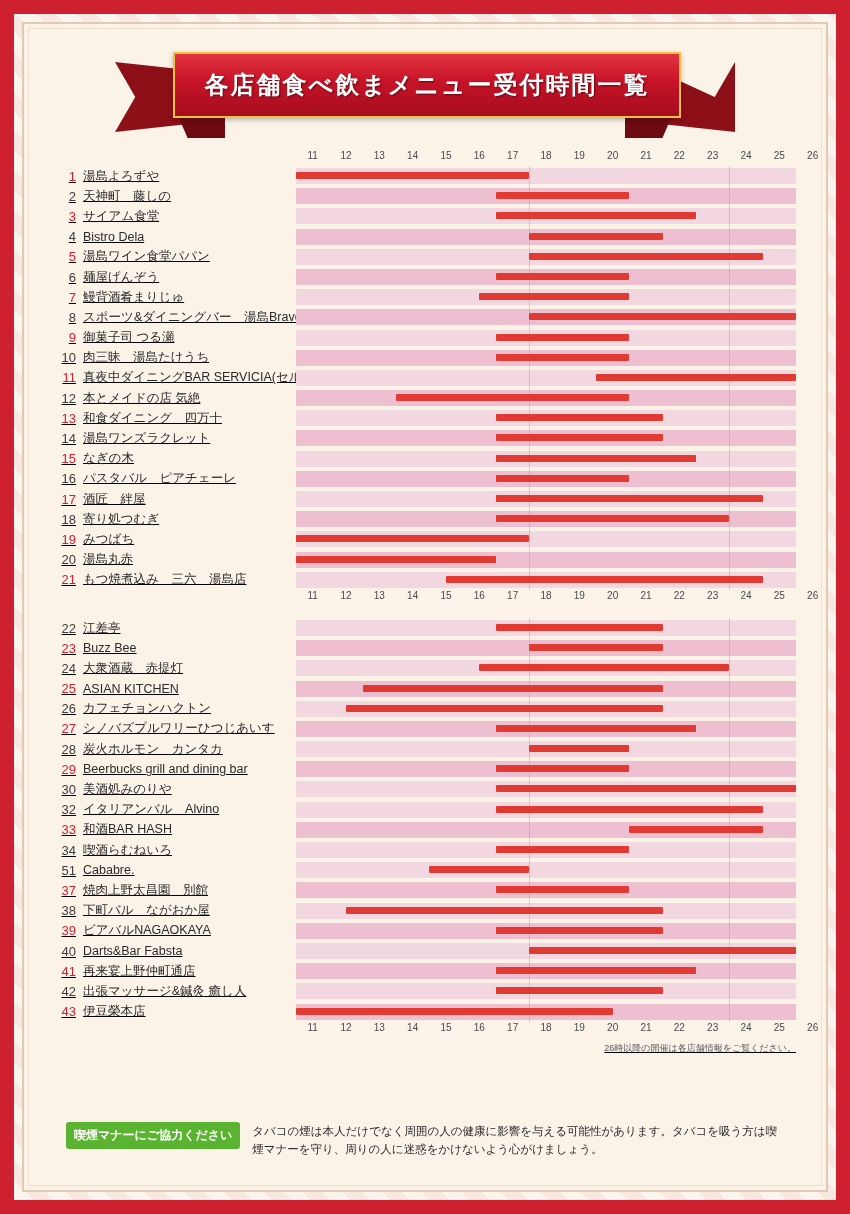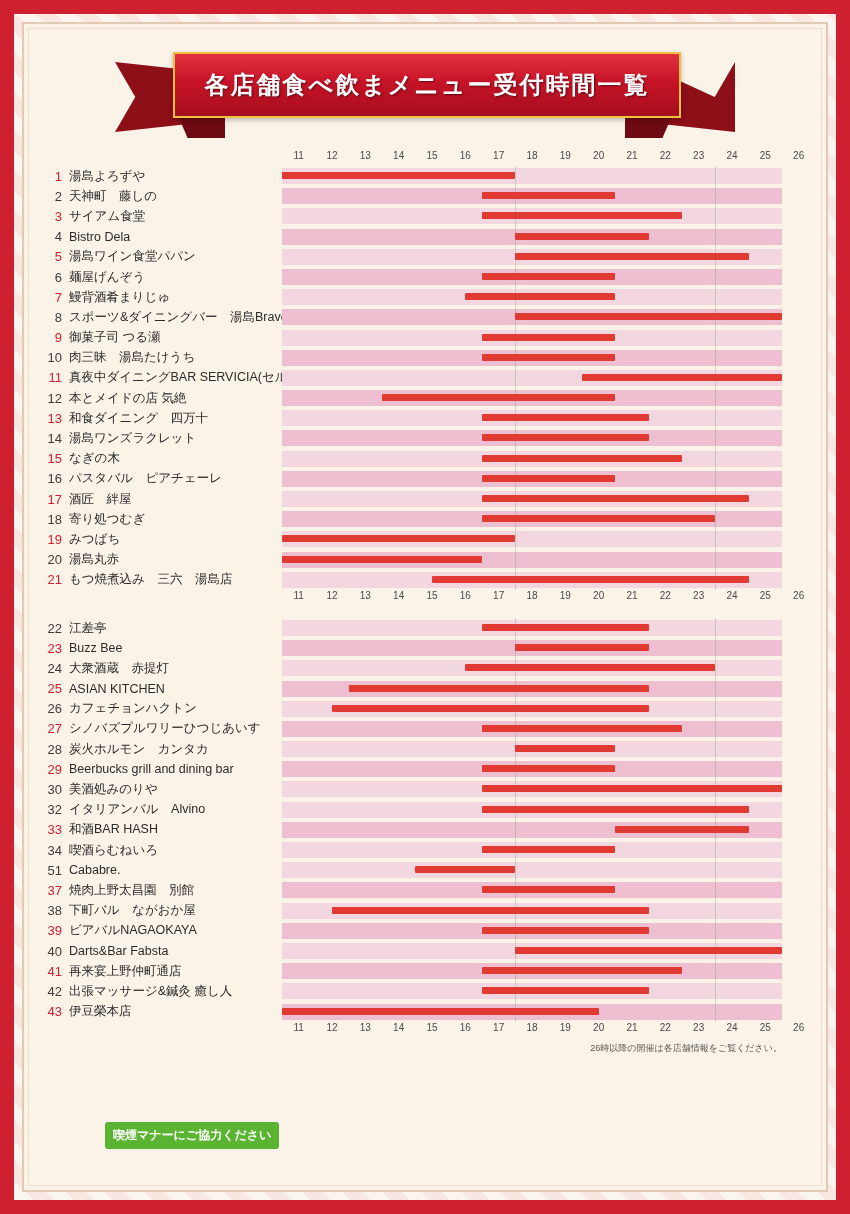--- a/index.html
+++ b/index.html
@@ -50,21 +50,21 @@
     border:2px solid #f0c040;
     box-shadow:0 2px 5px rgba(0,0,0,.25);
     display:flex;align-items:center;justify-content:center;
   }
   .ribbon-main .title{
     color:#fff;font-size:24px;font-weight:bold;letter-spacing:2px;
     text-shadow:1px 1px 2px rgba(0,0,0,.5);
   }
 
   
-  .chart{position:absolute;left:32px;top:150px;width:760px;}
+  .chart{position:absolute;left:46px;top:150px;width:760px;text-decoration:underline;}
   .axis-row{position:relative;height:16px;margin-left:250px;width:500px;}
   .axis-row span{
     position:absolute;top:0;font-size:10px;color:#4b4b4b;transform:translateX(-50%);
   }
   .rows{position:relative;}
   .row{
     position:relative;height:20.2px;display:flex;align-items:center;
   }
   .row .num{
     width:30px;text-align:right;font-size:13px;color:#cf2030;padding-right:7px;
@@ -90,21 +90,21 @@
     position:absolute;top:6px;height:7px;background:#e03a32;border-radius:1px;
   }
   .spacer{height:12px;}
   .note{
     margin-left:250px;width:500px;text-align:right;font-size:9px;color:#5a5a5a;
     margin-top:4px;
   }
 
   
   .footer{
-    position:absolute;left:66px;top:1122px;width:720px;display:flex;align-items:flex-start;margin-left:39px;
+    position:absolute;left:66px;top:1122px;width:720px;display:flex;align-items:flex-start;
   }
   .footer .badge{
     flex:0 0 auto;background:#5bb431;color:#fff;font-size:12px;font-weight:bold;
     padding:5px 8px;border-radius:3px;white-space:nowrap;
   }
   .footer .text{
     margin-left:12px;font-size:11.5px;color:#2b2b2b;line-height:1.6;
   }
 </style>
 </head>
@@ -592,14 +592,15 @@
         <span style="left: 416.667px;">23</span>
         <span style="left: 450px;">24</span>
         <span style="left: 483.333px;">25</span>
         <span style="left: 516.667px;">26</span>
       </div>
     <div class="note">26時以降の開催は各店舗情報をご覧ください。</div>
   </div>
 
   <div class="footer">
     <div class="badge">喫煙マナーにご協力ください</div>
+    <div class="text">タバコの煙は本人だけでなく周囲の人の健康に影響を与える可能性があります。タバコを吸う方は喫煙マナーを守り、周りの人に迷惑をかけないよう心がけましょう。</div>
   </div>
 </div>
 
 </body></html>

